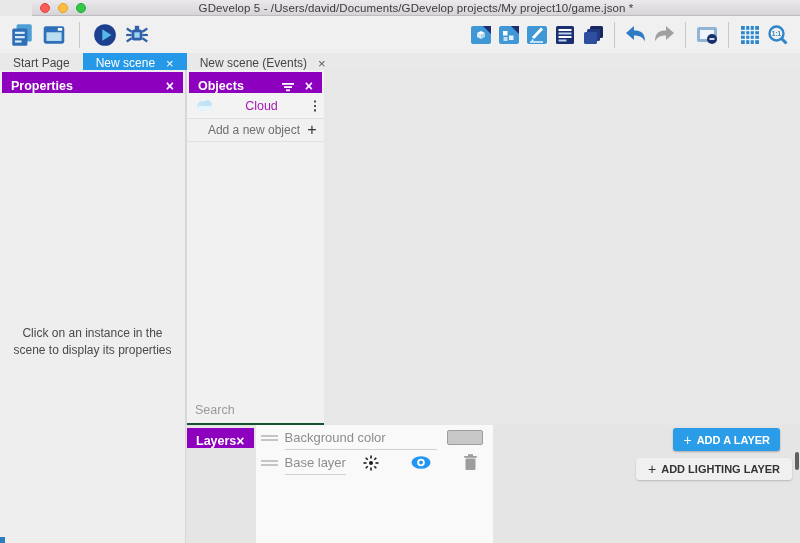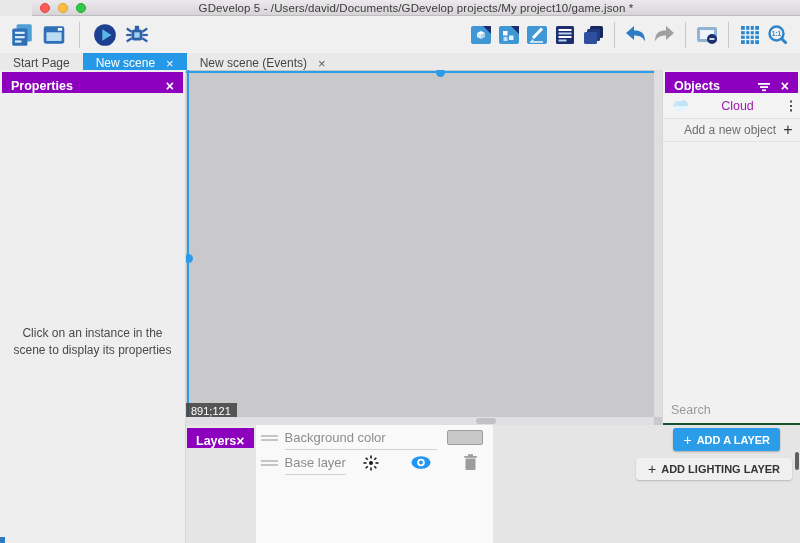--- a/index.html
+++ b/index.html
@@ -264,31 +264,20 @@
         <span>Properties</span>
         <span class="ph-close">×</span>
       </div>
       <div class="props-message">Click on an instance in the scene to display its properties</div>
       <div class="corner-accent"></div>
     </div>
 
     <div class="right-col">
       <div class="top-row">
 
-        <div class="canvas">
-          <div class="sel-line-top"></div>
-          <div class="sel-line-left"></div>
-          <div class="sel-handle handle-top"></div>
-          <div class="sel-handle handle-left"></div>
-          <div class="coord-badge">891;121</div>
-          <div class="hscroll">
-            <div class="hscroll-thumb"></div>
-          </div>
-          <div class="vscroll"></div>
-        </div>
 
         <div class="objects-panel">
           <div class="panel-header">
             <span>Objects</span>
             <span class="ph-filter">
               <svg width="14" height="12" viewBox="0 0 14 12">
                 <rect x="1" y="2" width="12" height="1.8" fill="#FFFFFF"></rect>
                 <rect x="3" y="5.2" width="8" height="1.8" fill="#FFFFFF"></rect>
                 <rect x="5" y="8.4" width="4" height="1.8" fill="#FFFFFF"></rect>
               </svg>

